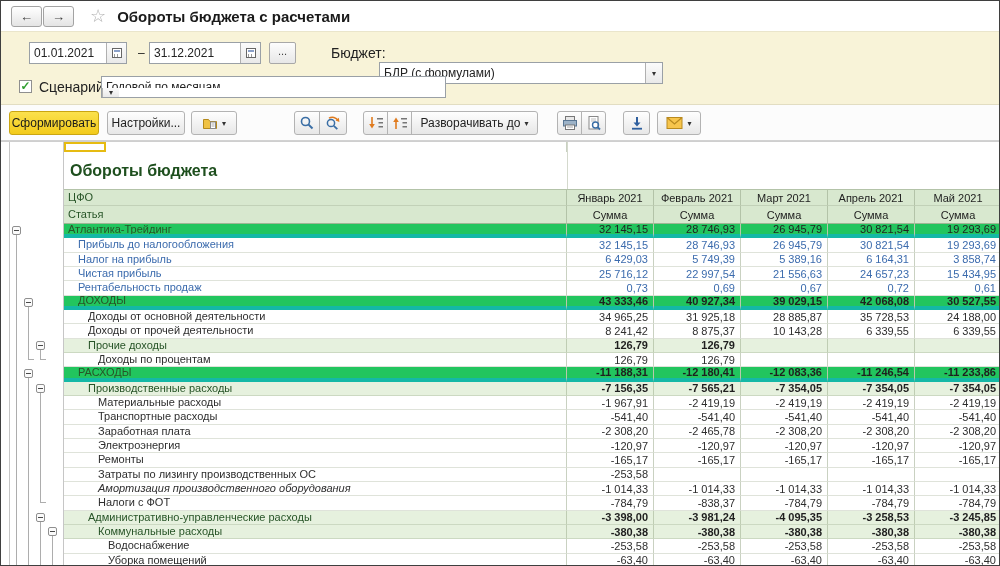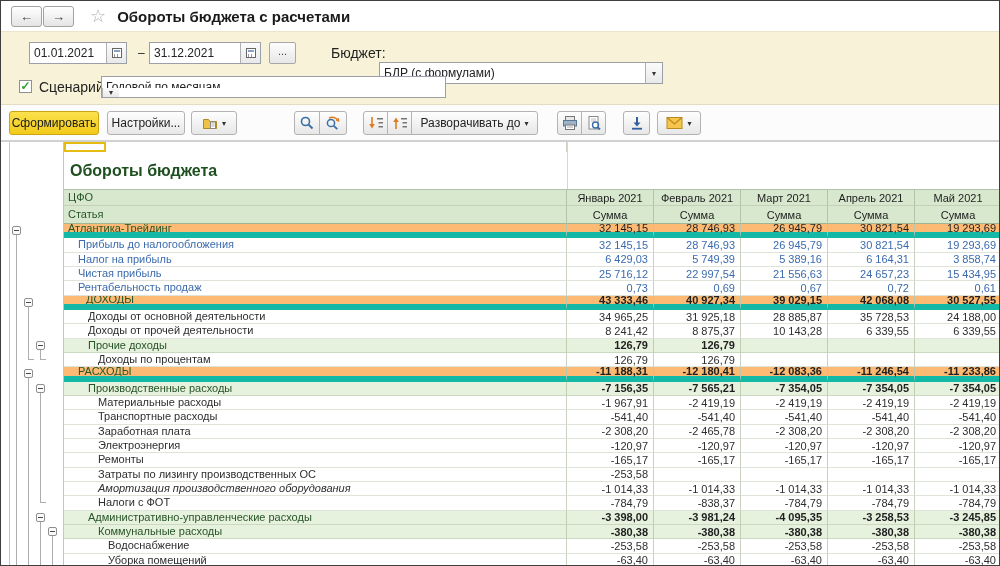--- a/index.html
+++ b/index.html
@@ -82,21 +82,21 @@
   .hrow { }
   .hrow .cl { background:#d8e8cf; color:#275427; padding-left:4px; border-right:1px solid #b3c3a8; }
   .hrow .cv { background:#d8e8cf; color:#1e1e1e; justify-content:center; padding-right:0; border-right:1px solid #b3c3a8; }
   .hrow1 { height:17px; }
   .hrow1 .cl, .hrow1 .cv { border-top:1px solid #b3c3a8; border-bottom:1px solid #c2d1b8; }
   .hrow2 { height:18px; }
   .hrow2 .cl, .hrow2 .cv { border-bottom:1px solid #9eb694; }
 
   .trow { height:14.33px; }
   .trow .cl, .trow .cv { border-bottom:1px solid #dfe3da; }
-  .trow.g1 .cl, .trow.g1 .cv { background:#fdba74; border-bottom:6px solid #14b8a6; border-right-color:#b9c8ad;text-align:right; }
+  .trow.g1 .cl, .trow.g1 .cv { background:#22c55e; border-bottom:4px solid #14b8a6; border-right-color:#b9c8ad;text-align:right; }
   .trow.g2 .cl, .trow.g2 .cv { background:#e6f1de; border-bottom:1px solid #ccd9c2; border-right-color:#bfcdb3; }
   .trow.g1 .cl, .trow.g2 .cl { color:#275427; }
   .trow.f .cl, .trow.f .cv { color:#3b6bad; }
   .trow.n .cl, .trow.n .cv { color:#2e2e2e; }
   .trow.g1 .cv, .trow.g2 .cv { color:#1f1f1f; }
   .cv.vb { font-weight:bold; }
 
   
   .vl { position:absolute; top:0; bottom:0; width:1px; background:#adadad; }
   .vh { position:absolute; top:11px; bottom:0; width:1px; background:#adadad; }
@@ -343,21 +343,21 @@
           <div class="cv">0,67</div>
           <div class="cv">0,72</div>
           <div class="cv">0,61</div>
         </div>
         <div class="rrow trow g1">
           <div class="cm">
             <span class="vl x1"></span>
             <span class="vh x2"></span>
             <span class="bx x2"></span>
           </div>
-          <div class="cl" style="padding-left: 22px;">ДОХОДЫ</div>
+          <div class="cl" style="padding-left: 14px;">ДОХОДЫ</div>
           <div class="cv vb">43 333,46</div>
           <div class="cv vb">40 927,34</div>
           <div class="cv vb">39 029,15</div>
           <div class="cv vb">42 068,08</div>
           <div class="cv vb">30 527,55</div>
         </div>
         <div class="rrow trow n">
           <div class="cm">
             <span class="vl x1"></span>
             <span class="vl x2"></span>

